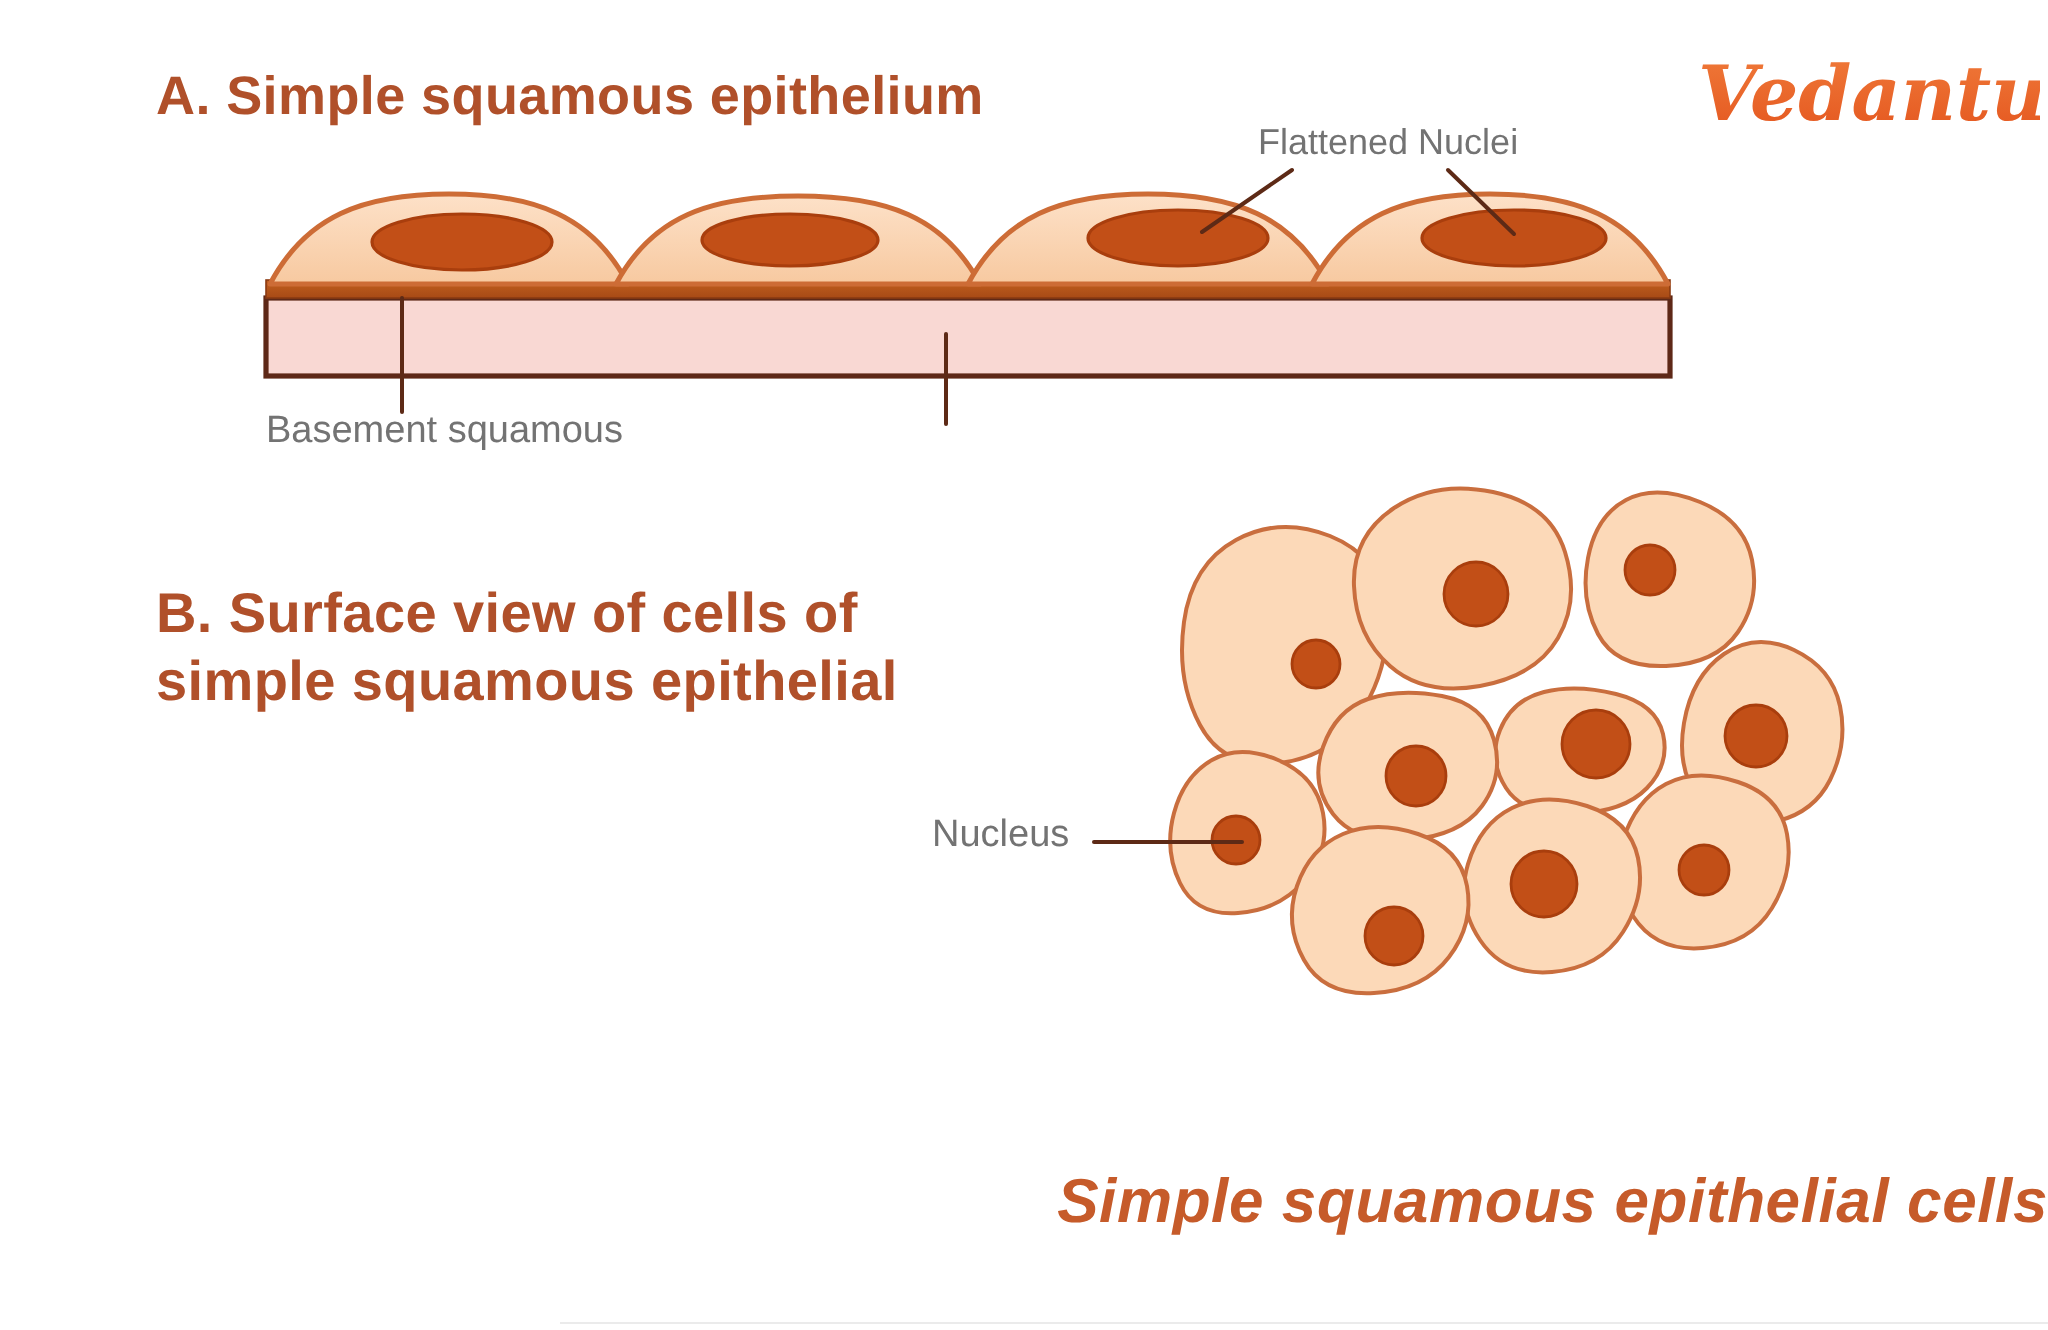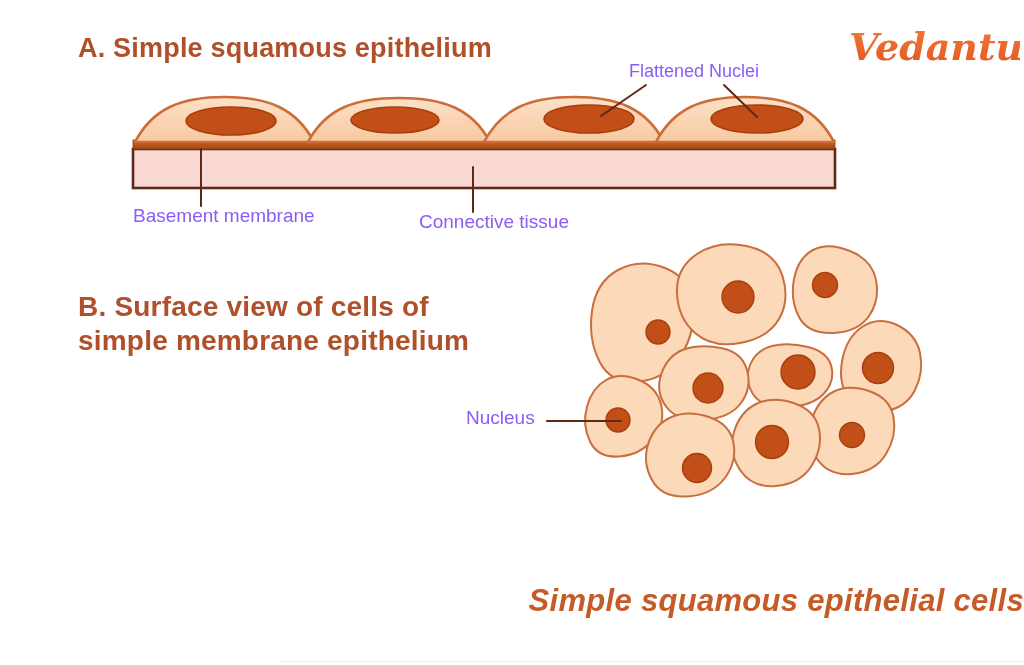--- a/index.html
+++ b/index.html
@@ -4,21 +4,21 @@
 <style>
   html,body{margin:0;padding:0;background:#ffffff;}
   .stage{
     position:relative;width:1024px;height:665px;overflow:hidden;
     background:#ffffff;font-family:"Liberation Sans",sans-serif;
   }
   #canvas{position:absolute;left:0;top:0;width:1024px;height:665px;}
   .heading{position:absolute;font-weight:700;color:#b0502a;letter-spacing:.2px;}
   .heading.a{left:78px;top:33px;font-size:27px;}
   .heading.b{left:78px;top:290px;font-size:28px;line-height:34px;}
-  .lbl{position:absolute;color:#8b5cf6;white-space:nowrap;}
+  .lbl{position:absolute;color:#737373;white-space:nowrap;}
   .lbl.flat{left:629px;top:61px;font-size:18px;}
   .lbl.bm{left:133px;top:205px;font-size:19px;}
   .lbl.ct{left:419px;top:211px;font-size:19px;}
   .lbl.nuc{left:466px;top:407px;font-size:19px;}
   .caption{
     position:absolute;left:0;right:0;top:583px;text-align:right;
     font-size:31px;font-weight:700;font-style:italic;color:#c65b2a;letter-spacing:.3px;
   }
   .logo-svg{position:absolute;left:845px;top:14px;width:175px;height:62px;}
   .logo-text{
@@ -90,26 +90,25 @@
       </g>
   </svg>
 
   <div class="heading a">A. Simple squamous epithelium</div>
 
   <svg class="logo-svg" viewBox="0 0 175 62" xmlns="http://www.w3.org/2000/svg">
     <text class="logo-text" x="4" y="46" fill="url(#gradLogo)">Vedantu</text>
   </svg>
 
   <div class="lbl flat">Flattened Nuclei</div>
-  <div class="lbl bm">Basement membrane</div>
-  <div class="lbl ct">Connective tissue</div>
+  <div class="lbl bm">Basement squamous</div>
 
   <div class="heading b">
     <div>B. Surface view of cells of</div>
-    <div>simple membrane epithelium</div>
+    <div>simple squamous epithelial</div>
   </div>
 
   <div class="lbl nuc">Nucleus</div>
 
   <div class="caption">Simple squamous epithelial cells</div>
 
   <div class="bottom-artifact"></div>
 </div>
 
 </body></html>

